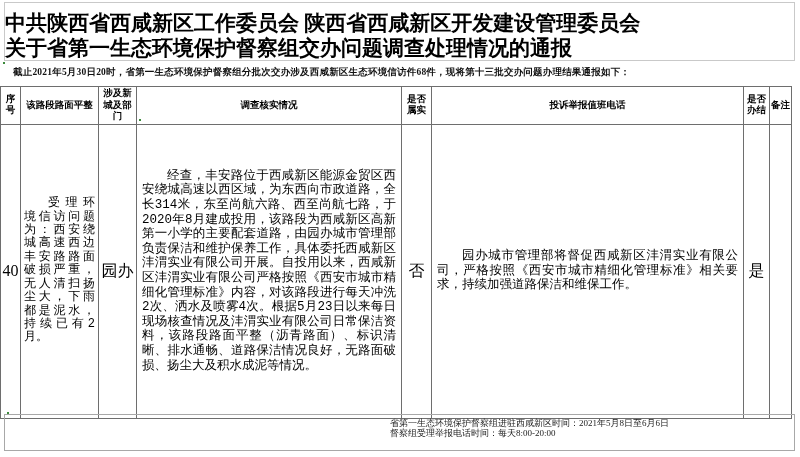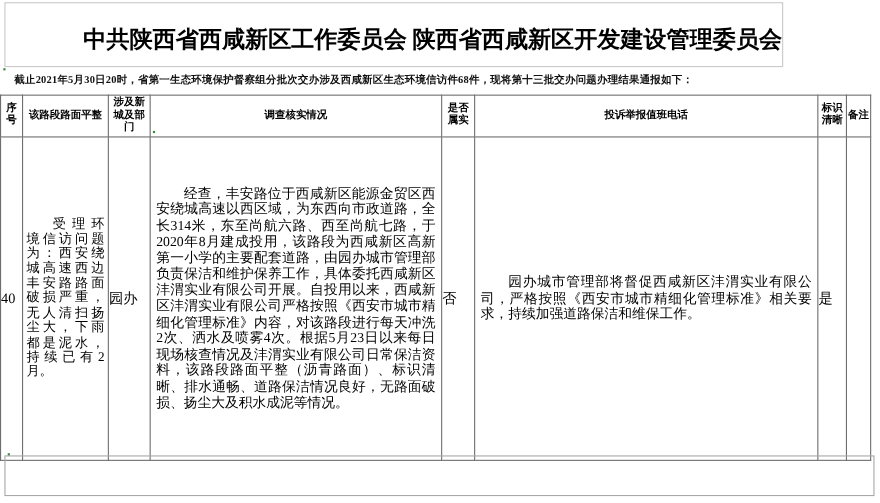--- a/index.html
+++ b/index.html
@@ -7,27 +7,27 @@
   body {
     position: relative;
     background: #ffffff;
     color: #000;
     font-family: "Liberation Serif", "DejaVu Serif", serif;
     overflow: hidden;
   }
   .title-box {
     position: absolute;
     left: 4px; top: 2px;
-    width: 708px; height: 59px;
+    width: 791px; height: 59px;
     border: 1px solid #c9c9c9;
-    text-align: right;
+    text-align: left;
     font-weight: bold;
     font-size: 21px;
     line-height: 25px;
-    padding-top: 21px;
+    padding-top: 8px;
     white-space: nowrap;
   }
   .intro {
     position: absolute;
     left: 13px; top: 66px;
     width: 780px;
     font-size: 9.5px;
     font-weight: bold;
     color: #111;
     letter-spacing: 0.2px;
@@ -48,39 +48,40 @@
     font-size: 9.5px;
     font-weight: bold;
     text-align: center;
     vertical-align: middle;
     line-height: 11.5px;
     height: 32px;
     padding: 1px;
   }
   tr.data-row { height: 294px; }
   td.center-cell {
-    text-align: left;
+    text-align: center;
     vertical-align: middle;
-    font-size: 13px;
+    font-size: 16px;
   }
   td.issue-cell {
     vertical-align: middle;
     font-size: 12px;
     line-height: 13.4px;
     padding: 16px 3px;
   }
   td.para-cell {
     vertical-align: middle;
     font-size: 12.5px;
     line-height: 14.6px;
     padding: 0 5px;
   }
   .indent-just {
     text-align: justify;
     text-indent: 2em;
+    font-family: Liberation Mono, monospace;
   }
   .footer-box {
     position: absolute;
     left: 4px; top: 414px;
     width: 791px; height: 37px;
     border: 1px solid #a8a8a8;
     padding-top: 4px;
   }
   .footer-box .fline {
     margin-left: 385px;
@@ -93,20 +94,21 @@
     position: absolute;
     width: 2px; height: 2px;
     background: #3c8a3c;
   }
 </style>
 </head>
 <body>
 
 <div class="title-box">
   <div>中共陕西省西咸新区工作委员会 陕西省西咸新区开发建设管理委员会</div>
+  <div>关于省第一生态环境保护督察组交办问题调查处理情况的通报</div>
 </div>
 
 <div class="intro">截止2021年5月30日20时，省第一生态环境保护督察组分批次交办涉及西咸新区生态环境信访件68件，现将第十三批交办问题办理结果通报如下：</div>
 
 <table class="doc-table">
   <colgroup>
     <col style="width:20px">
     <col style="width:78px">
     <col style="width:38px">
     <col style="width:265px">
@@ -116,21 +118,21 @@
     <col style="width:22px">
   </colgroup>
   <tbody>
       <tr>
     <th>序号</th>
     <th>该路段路面平整</th>
     <th>涉及新城及部门</th>
     <th>调查核实情况</th>
     <th>是否属实</th>
     <th>投诉举报值班电话</th>
-    <th>标识清晰</th>
+    <th>是否办结</th>
     <th>备注</th>
   </tr>
   <tr class="data-row">
     <td class="center-cell">40</td>
     <td class="issue-cell">
       <div class="indent-just">受理环境信访问题为：西安绕城高速西边丰安路路面破损严重，无人清扫扬尘大，下雨都是泥水，持续已有2月。</div>
     </td>
     <td class="center-cell">园办</td>
     <td class="para-cell">
       <div class="indent-just">经查，丰安路位于西咸新区能源金贸区西安绕城高速以西区域，为东西向市政道路，全长314米，东至尚航六路、西至尚航七路，于2020年8月建成投用，该路段为西咸新区高新第一小学的主要配套道路，由园办城市管理部负责保洁和维护保养工作，具体委托西咸新区沣渭实业有限公司开展。自投用以来，西咸新区沣渭实业有限公司严格按照《西安市城市精细化管理标准》内容，对该路段进行每天冲洗2次、洒水及喷雾4次。根据5月23日以来每日现场核查情况及沣渭实业有限公司日常保洁资料，该路段路面平整（沥青路面）、标识清晰、排水通畅、道路保洁情况良好，无路面破损、扬尘大及积水成泥等情况。</div>
@@ -139,17 +141,19 @@
     <td class="para-cell">
       <div class="indent-just">园办城市管理部将督促西咸新区沣渭实业有限公司，严格按照《西安市城市精细化管理标准》相关要求，持续加强道路保洁和维保工作。</div>
     </td>
     <td class="center-cell">是</td>
     <td class="center-cell"></td>
   </tr>
 </tbody>
   </table>
 
 <div class="footer-box">
+  <div class="fline">省第一生态环境保护督察组进驻西咸新区时间：2021年5月8日至6月6日</div>
+  <div class="fline">督察组受理举报电话时间：每天8:00-20:00</div>
 </div>
 
 <span class="dot" style="left:3px;top:62px;"></span>
 <span class="dot" style="left:139px;top:119px;"></span>
 <span class="dot" style="left:7px;top:412px;"></span>
 
 </body></html>

